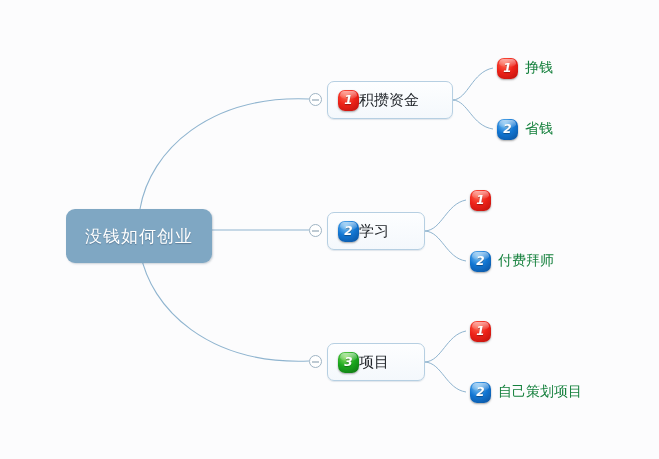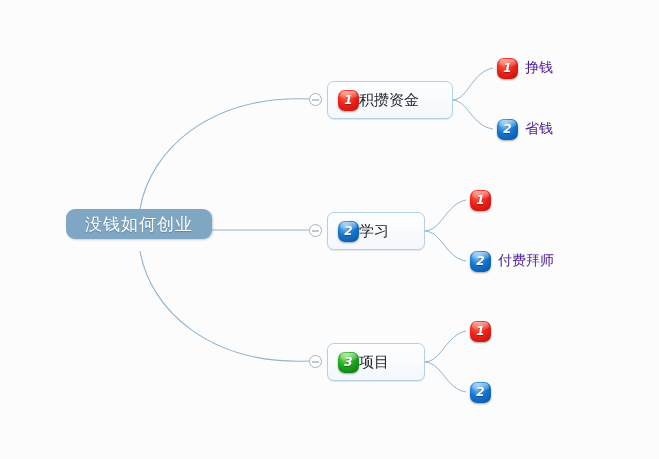--- a/index.html
+++ b/index.html
@@ -30,21 +30,21 @@
     height: 459px;
     pointer-events: none;
   }
 
   
   .central-node {
     position: absolute;
     left: 66px;
     top: 209px;
     width: 146px;
-    height: 30px;
+    height: 54px;
     background: #7fa7c3;
     border-radius: 9px;
     box-shadow: 1px 1px 2px rgba(90,110,130,0.30);
     display: flex;
     align-items: center;
     justify-content: center;
   }
   .central-node .central-label {
     color: #ffffff;
     font-size: 17px;
@@ -79,21 +79,21 @@
   
   .leaf-node {
     position: absolute;
     height: 26px;
     display: flex;
     align-items: center;
     white-space: nowrap;
   }
   .leaf-node .leaf-label {
     font-size: 14px;
-    color: #4c1d95;
+    color: #15803d;
     margin-left: 7px;
   }
 
   #leaf-0-0 { left: 497px; top: 55px;  }
   #leaf-0-1 { left: 497px; top: 116px; }
   #leaf-1-0 { left: 470px; top: 187px; }
   #leaf-1-1 { left: 470px; top: 248px; }
   #leaf-2-0 { left: 470px; top: 318px; }
   #leaf-2-1 { left: 470px; top: 379px; }
 
@@ -248,15 +248,16 @@
 
   <div class="leaf-node" id="leaf-2-0">
     <span class="badge badge-red">
       <span class="badge-num">1</span>
     </span>
   </div>
   <div class="leaf-node" id="leaf-2-1">
     <span class="badge badge-blue">
       <span class="badge-num">2</span>
     </span>
+    <span class="leaf-label">自己策划项目</span>
   </div>
 
 </div>
 
 </body></html>

